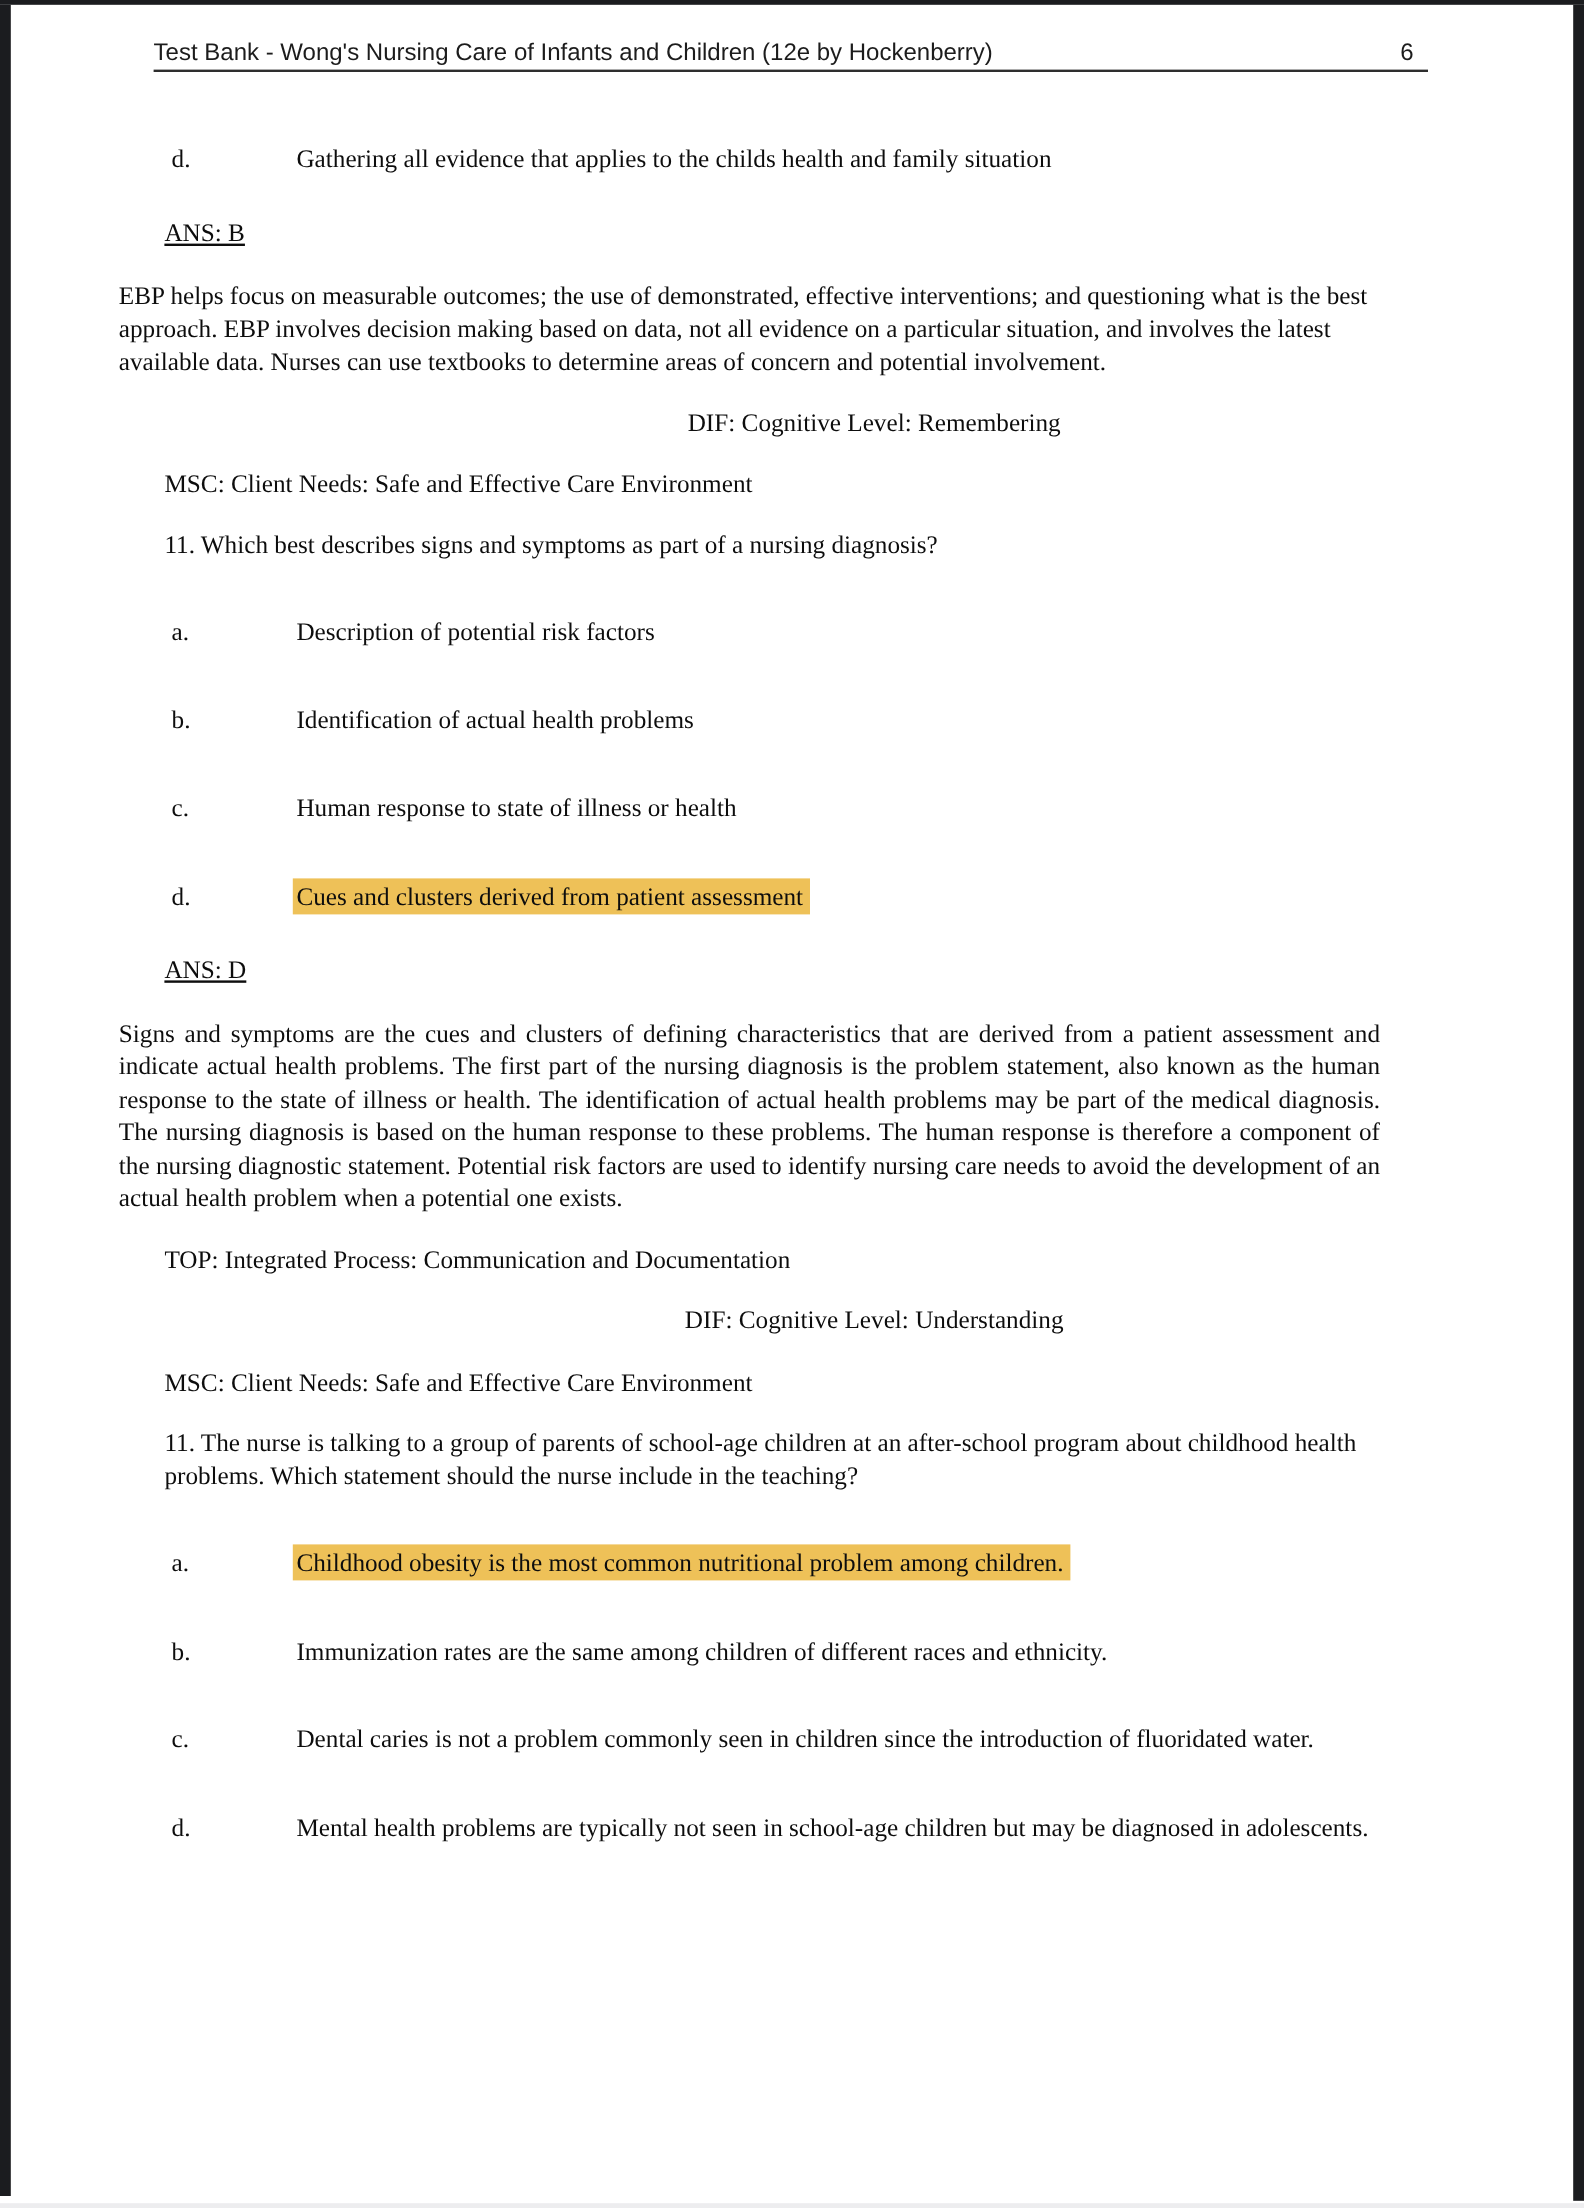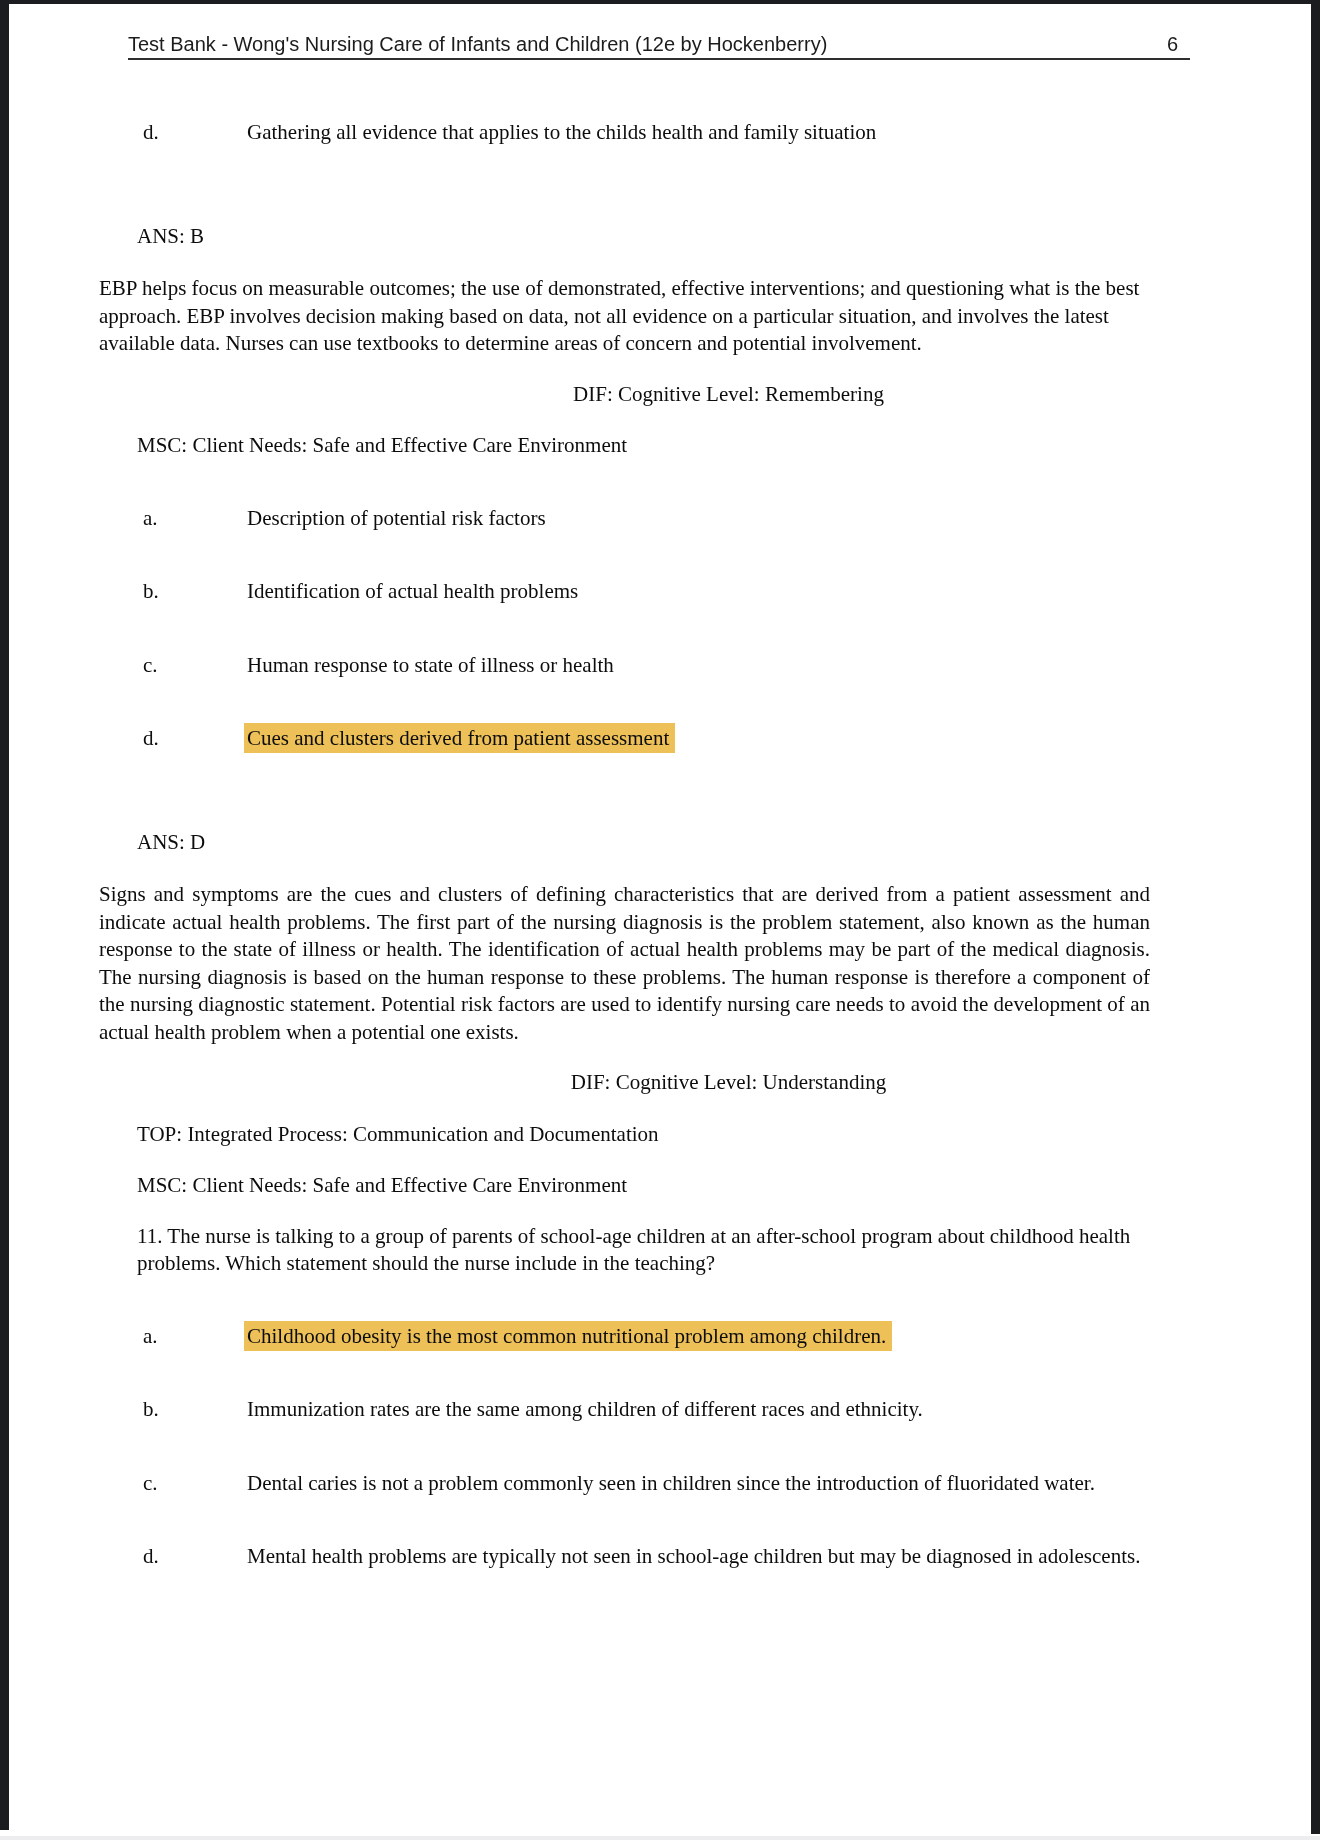--- a/index.html
+++ b/index.html
@@ -63,21 +63,21 @@
     margin-left: 143px;
     width: 1047px;
   }
   .opt-letter {
     width: 104px;
     flex: 0 0 104px;
   }
   .opt-text {
     flex: 1 1 auto;
   }
-  .ans   { margin: 76px 0 0 137px; }
+  .ans   { margin: 34px 0 0 137px; text-decoration: underline; }
   .para  { margin: 25px 0 0 99px; width: 1051px; }
   .para.justify { text-align: justify; }
   .meta  { margin: 24px 0 0 137px; }
   .meta.after-para { margin-top: 23px; text-align: center; }
   .stem  { margin: 23px 0 0 137px; width: 1051px; }
   .opt-first { margin-top: 45px; }
   .opt-next  { margin-top: 46px; }
   .opt-after-header { margin-top: 59px; }
 
   .hl {
@@ -107,20 +107,21 @@
     <span class="opt-text">Gathering all evidence that applies to the childs health and family situation</span>
   </div>
 
   <div class="block ans">ANS: B</div>
 
   <div class="block para">EBP helps focus on measurable outcomes; the use of demonstrated, effective interventions; and questioning what is the best approach. EBP involves decision making based on data, not all evidence on a particular situation, and involves the latest available data. Nurses can use textbooks to determine areas of concern and potential involvement.</div>
 
   <div class="block meta after-para">DIF: Cognitive Level: Remembering</div>
   <div class="block meta">MSC: Client Needs: Safe and Effective Care Environment</div>
 
+  <div class="block stem">11. Which best describes signs and symptoms as part of a nursing diagnosis?</div>
 
   <div class="block opt-row opt-first">
     <span class="opt-letter">a.</span>
     <span class="opt-text">Description of potential risk factors</span>
   </div>
   <div class="block opt-row opt-next">
     <span class="opt-letter">b.</span>
     <span class="opt-text">Identification of actual health problems</span>
   </div>
   <div class="block opt-row opt-next">
@@ -129,22 +130,22 @@
   </div>
   <div class="block opt-row opt-next">
     <span class="opt-letter">d.</span>
     <span class="opt-text"><span class="hl">Cues and clusters derived from patient assessment</span></span>
   </div>
 
   <div class="block ans">ANS: D</div>
 
   <div class="block para justify">Signs and symptoms are the cues and clusters of defining characteristics that are derived from a patient assessment and indicate actual health problems. The first part of the nursing diagnosis is the problem statement, also known as the human response to the state of illness or health. The identification of actual health problems may be part of the medical diagnosis. The nursing diagnosis is based on the human response to these problems. The human response is therefore a component of the nursing diagnostic statement. Potential risk factors are used to identify nursing care needs to avoid the development of an actual health problem when a potential one exists.</div>
 
+  <div class="block meta">TOP: Integrated Process: Communication and Documentation</div>
   <div class="block meta after-para">DIF: Cognitive Level: Understanding</div>
-  <div class="block meta">TOP: Integrated Process: Communication and Documentation</div>
   <div class="block meta">MSC: Client Needs: Safe and Effective Care Environment</div>
 
   <div class="block stem">11. The nurse is talking to a group of parents of school-age children at an after-school program about childhood health problems. Which statement should the nurse include in the teaching?</div>
 
   <div class="block opt-row opt-first">
     <span class="opt-letter">a.</span>
     <span class="opt-text"><span class="hl">Childhood obesity is the most common nutritional problem among children.</span></span>
   </div>
   <div class="block opt-row opt-next">
     <span class="opt-letter">b.</span>

